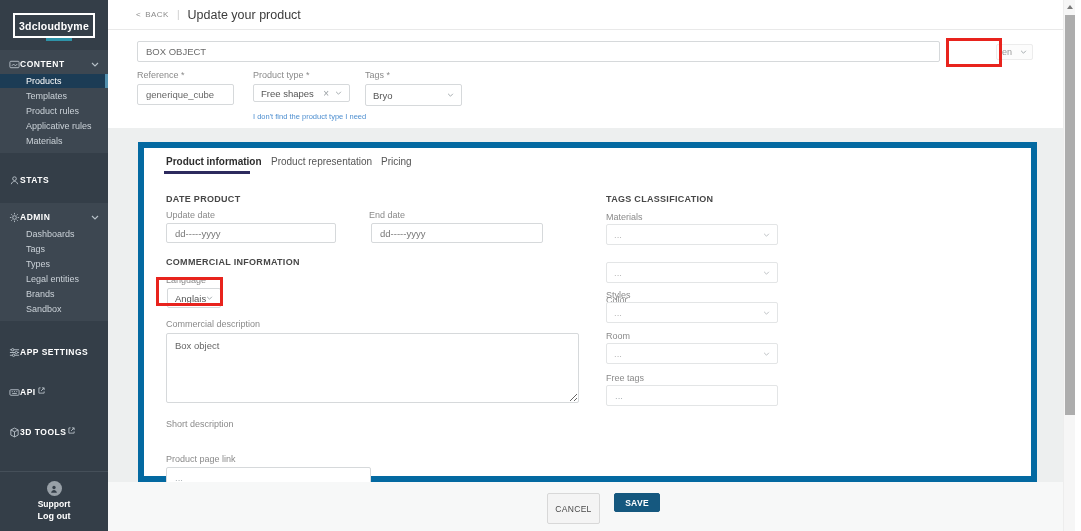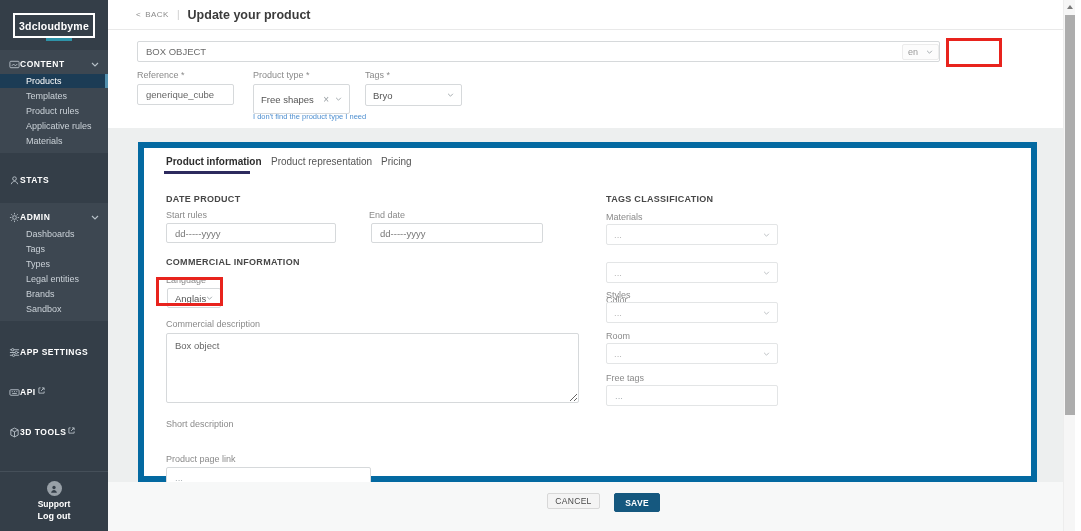--- a/index.html
+++ b/index.html
@@ -31,21 +31,21 @@
   .support-label { font-size:8.5px; color:#fff; margin-top:3px; font-weight:bold; }
   .logout-label { font-size:9px; color:#fff; margin-top:2px; font-weight:bold; cursor:pointer; }
 
   
   .main { position:absolute; left:108px; top:0; width:955px; height:531px; background:#fff; }
   .topbar { position:absolute; left:0; top:0; width:955px; height:30px;
             border-bottom:1px solid #E9E9E9; display:flex; align-items:center; }
   .back-link { margin-left:28px; display:flex; align-items:center; gap:4px;
                font-size:8px; color:#8a8a8a; letter-spacing:.5px; cursor:pointer; }
   .tb-sep { margin:0 8px; color:#ccc; font-size:10px; }
-  .tb-title { font-size:12.5px; font-weight:bold; color:#3b3b3b; }
+  .tb-title { font-size:12.5px; font-weight:normal; color:#3b3b3b; }
 
   .field-label { position:absolute; font-size:9px; color:#8a8a8a; }
   input.txt, textarea.txt { position:absolute; border:1px solid #D6D9DB; border-radius:2px;
           font-family:"Liberation Sans", sans-serif; font-size:9.5px; color:#666;
           padding:0 8px; outline:none; background:#fff; }
   textarea.txt { padding:6px 8px; resize:both; }
   input.txt::placeholder, textarea.txt::placeholder { color:#aab0b4; }
   input.date-in::placeholder { color:#777; }
 
   .select-box { position:absolute; border:1px solid #D6D9DB; border-radius:2px; background:#fff;
@@ -59,21 +59,21 @@
   .gray-bg { position:absolute; left:0; top:128px; width:955px; height:354px; background:#EDEFEF; }
   .card { position:absolute; left:30px; top:142px; width:899px; height:340px;
           background:#fff; border:6px solid #0369a1; }
   .tab { position:absolute; top:8px; font-size:10px; color:#555; cursor:pointer; }
   .tab.active { font-weight:bold; color:#2d2d2d; }
   .tab-underline { position:absolute; left:20px; top:23px; width:86px; height:3px; background:#2D2A5E; }
   .sec-head { position:absolute; font-size:9px; font-weight:bold; color:#474747; letter-spacing:.3px; }
   .card .field-label { font-size:9px; color:#8a8a8a; }
 
   .footer-bar { position:absolute; left:0; top:482px; width:955px; height:49px; background:#F7F8F8; }
-  .btn-cancel { position:absolute; left:439px; top:493px; width:53px; height:16px;
+  .btn-cancel { position:absolute; left:439px; top:493px; width:53px; height:31px;
           background:#F4F4F4; border:1px solid #D8D8D8; border-radius:2px;
           font-size:8.5px; color:#4a4a4a; letter-spacing:.3px; cursor:pointer;
           font-family:"Liberation Sans", sans-serif; }
   .btn-save { position:absolute; left:506px; top:493px; width:46px; height:19px;
           background:#15587F; border:1px solid #15587F; border-radius:2px;
           font-size:8.5px; font-weight:bold; color:#fff; letter-spacing:.3px; cursor:pointer;
           font-family:"Liberation Sans", sans-serif; }
 
   .annotation { position:absolute; border:3px solid #E8231D; background:transparent; z-index:5; }
 
@@ -219,35 +219,35 @@
     <div class="topbar">
       <span class="back-link">
         <span>&lt;</span>
         <span>BACK</span>
       </span>
       <span class="tb-sep">|</span>
       <span class="tb-title">Update your product</span>
     </div>
 
     <input class="txt" style="left: 29px; top: 41px; width: 803px; height: 21px; color: rgb(107, 107, 107);" value="BOX OBJECT">
-    <div class="select-box" style="left:794px; top:44px; width:37px; height:16px; background:#FCFCFC; border-color:#ECECEC; font-size:9px; color:#999; padding:0 5px;">
+    <div class="select-box" style="left:888px; top:44px; width:37px; height:16px; background:#FCFCFC; border-color:#ECECEC; font-size:9px; color:#999; padding:0 5px;">
       <span class="val">en</span>
       <span>
         <svg width="7" height="4" viewBox="0 0 8 5">
             <polyline points="1,1 4,4 7,1" fill="none" stroke="#9aa0a4" stroke-width="1.1"></polyline>
           </svg>
       </span>
     </div>
     <div class="annotation" style="left:838px; top:38px; width:56px; height:29px;"></div>
 
     <span class="field-label" style="left:29px; top:70px;">Reference *</span>
     <input class="txt" style="left: 29px; top: 84px; width: 97px; height: 21px;" value="generique_cube">
 
     <span class="field-label" style="left:145px; top:70px;">Product type *</span>
-    <div class="select-box" style="left:145px; top:84px; width:97px; height:30px;">
+    <div class="select-box" style="left:145px; top:84px; width:97px; height:18px;">
       <span class="val">Free shapes</span>
       <span class="clear-x">×</span>
       <span>
         <svg width="7" height="4" viewBox="0 0 8 5">
             <polyline points="1,1 4,4 7,1" fill="none" stroke="#9aa0a4" stroke-width="1.1"></polyline>
           </svg>
       </span>
     </div>
     <span class="help-link" style="left:145px; top:112px;">I don't find the product type I need</span>
 
@@ -264,21 +264,21 @@
     <div class="gray-bg"></div>
 
     <div class="card">
       <span class="tab active" style="left:22px;">Product information</span>
       <span class="tab" style="left:127px;">Product representation</span>
       <span class="tab" style="left:237px;">Pricing</span>
       <div class="tab-underline"></div>
 
       <span class="sec-head" style="left:22px; top:46px;">DATE PRODUCT</span>
 
-      <span class="field-label" style="position:absolute; left:22px; top:62px;">Start rules</span>
+      <span class="field-label" style="position:absolute; left:22px; top:62px;">Update date</span>
       <input class="txt date-in" style="left: 22px; top: 75px; width: 170px; height: 20px;" placeholder="dd-----yyyy">
 
       <span class="field-label" style="position:absolute; left:225px; top:62px;">End date</span>
       <input class="txt date-in" style="left: 227px; top: 75px; width: 172px; height: 20px;" placeholder="dd-----yyyy">
 
       <span class="sec-head" style="left:22px; top:109px;">COMMERCIAL INFORMATION</span>
 
       <span class="field-label" style="position:absolute; left:22px; top:127px;">Language</span>
       <div class="select-box" style="left:23px; top:140px; width:54px; height:20px;">
         <span class="val">Anglais</span>

